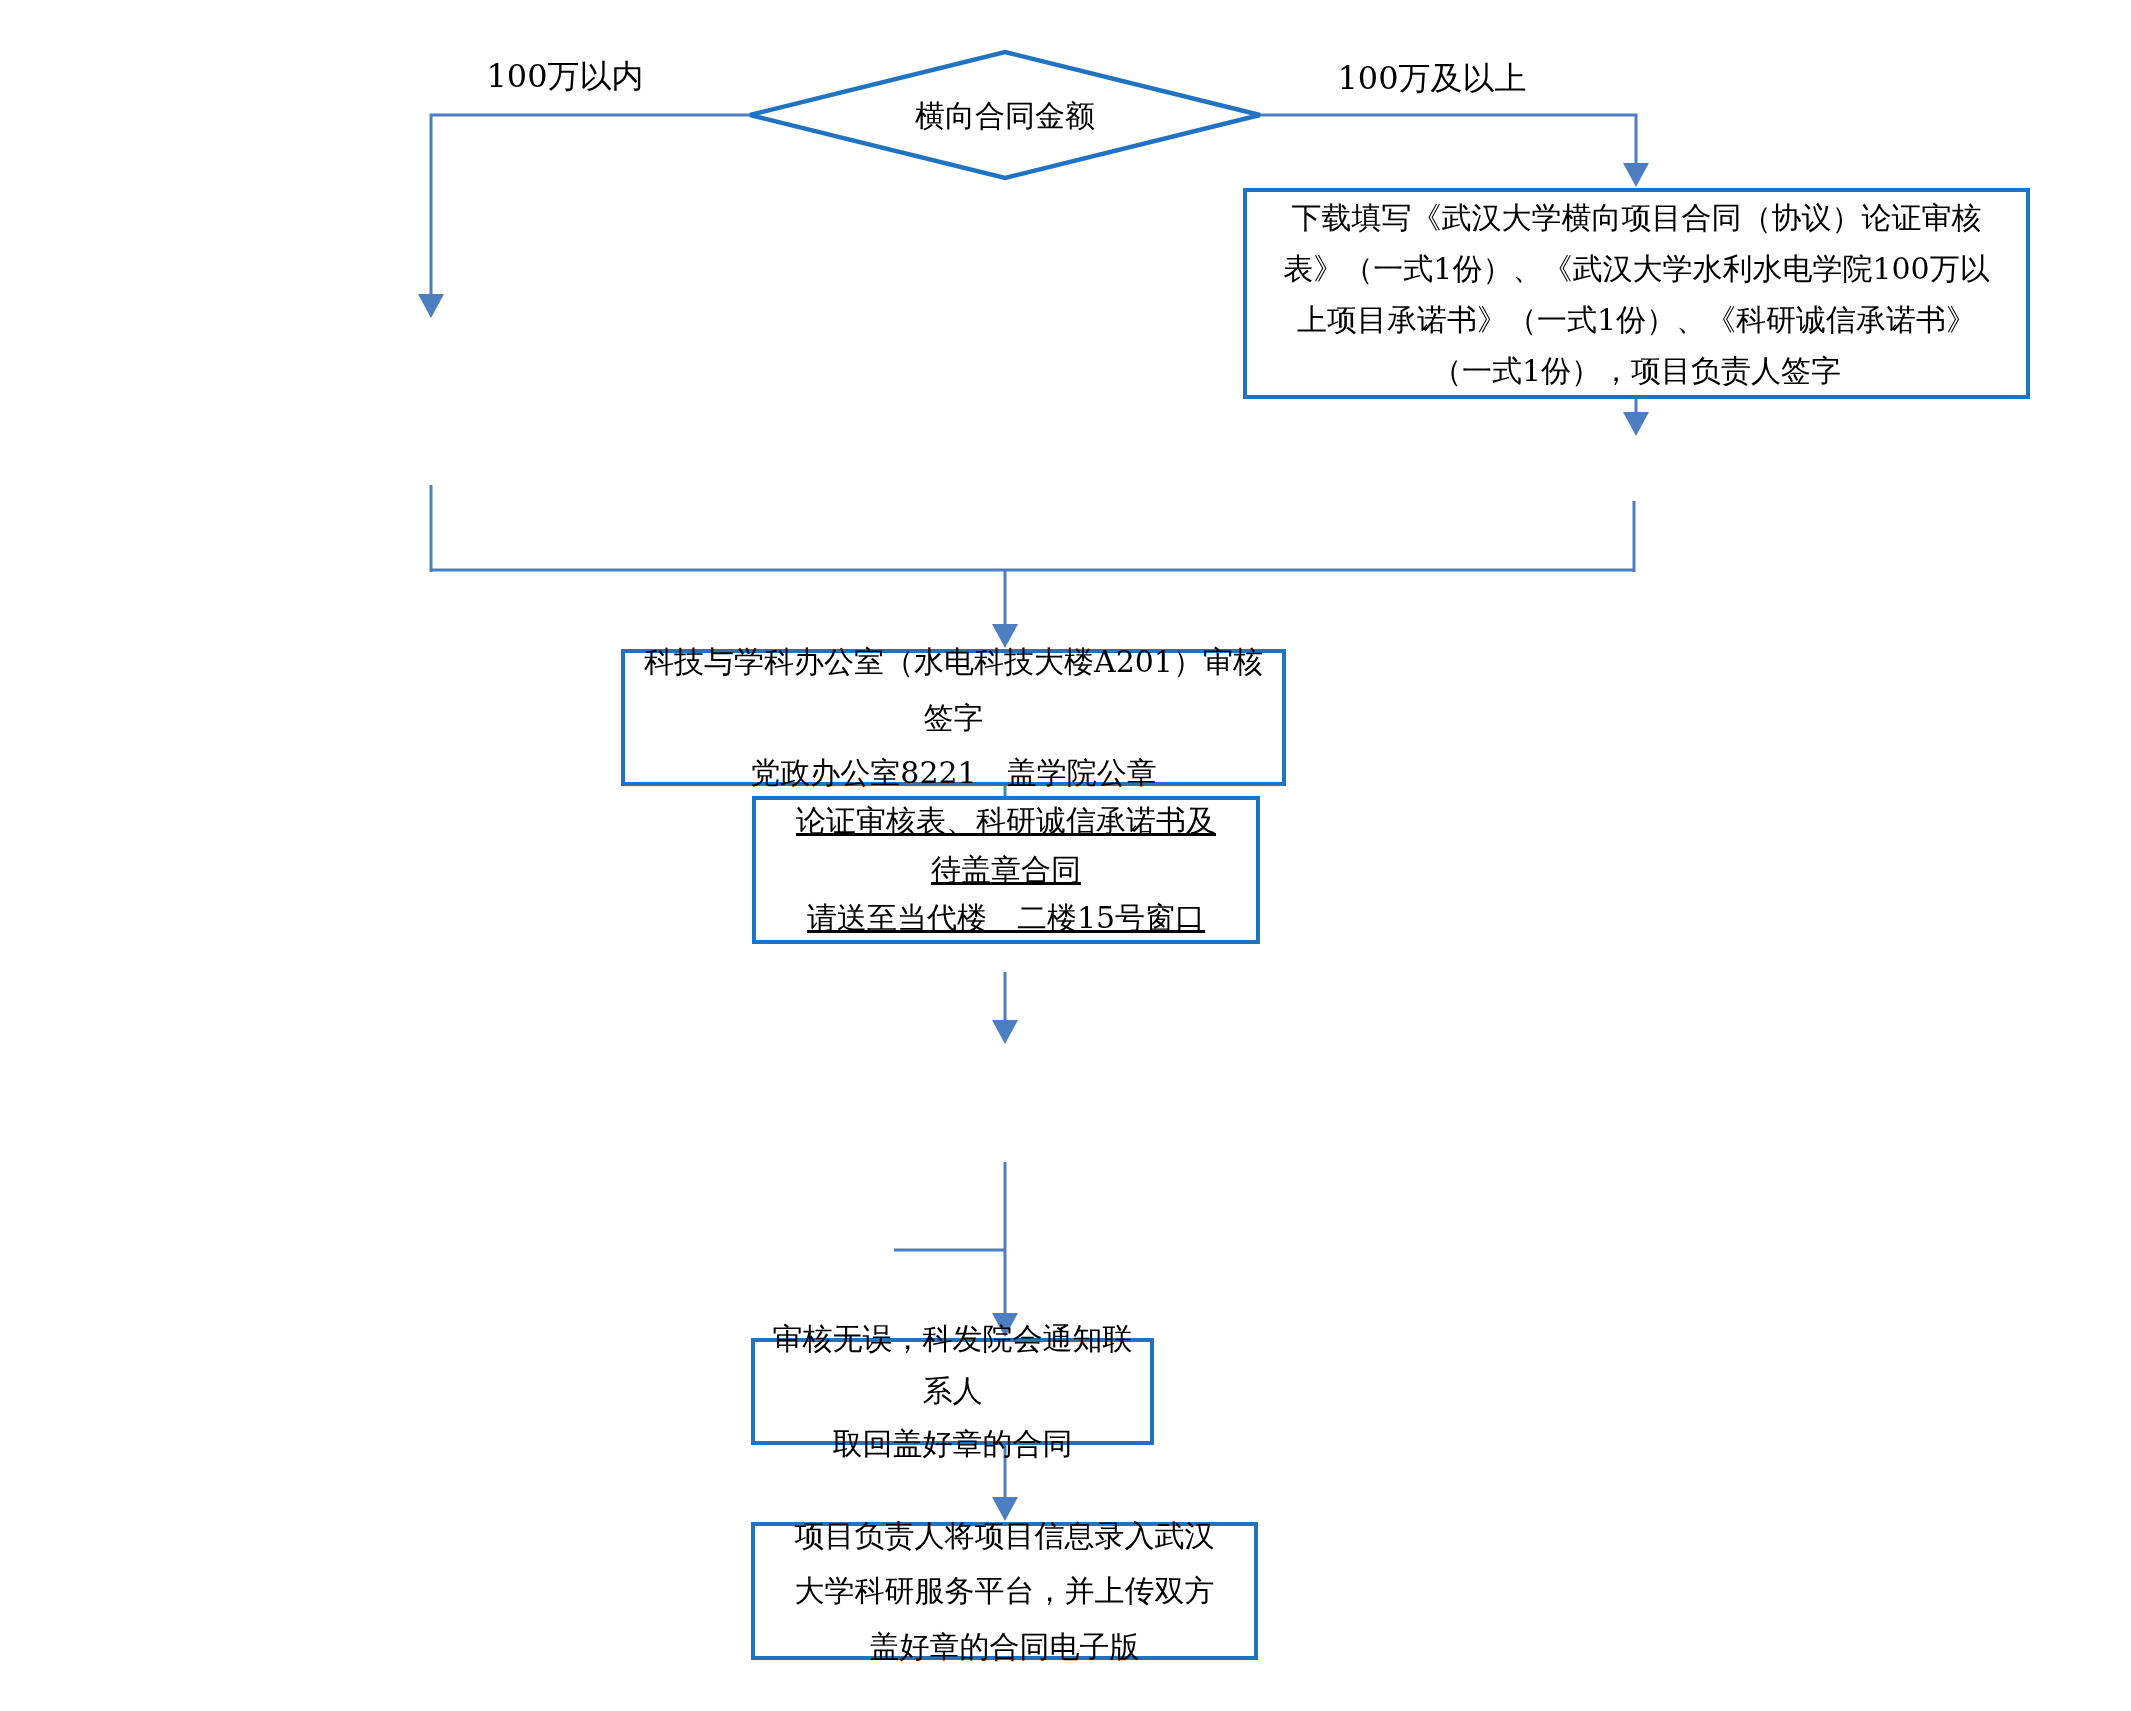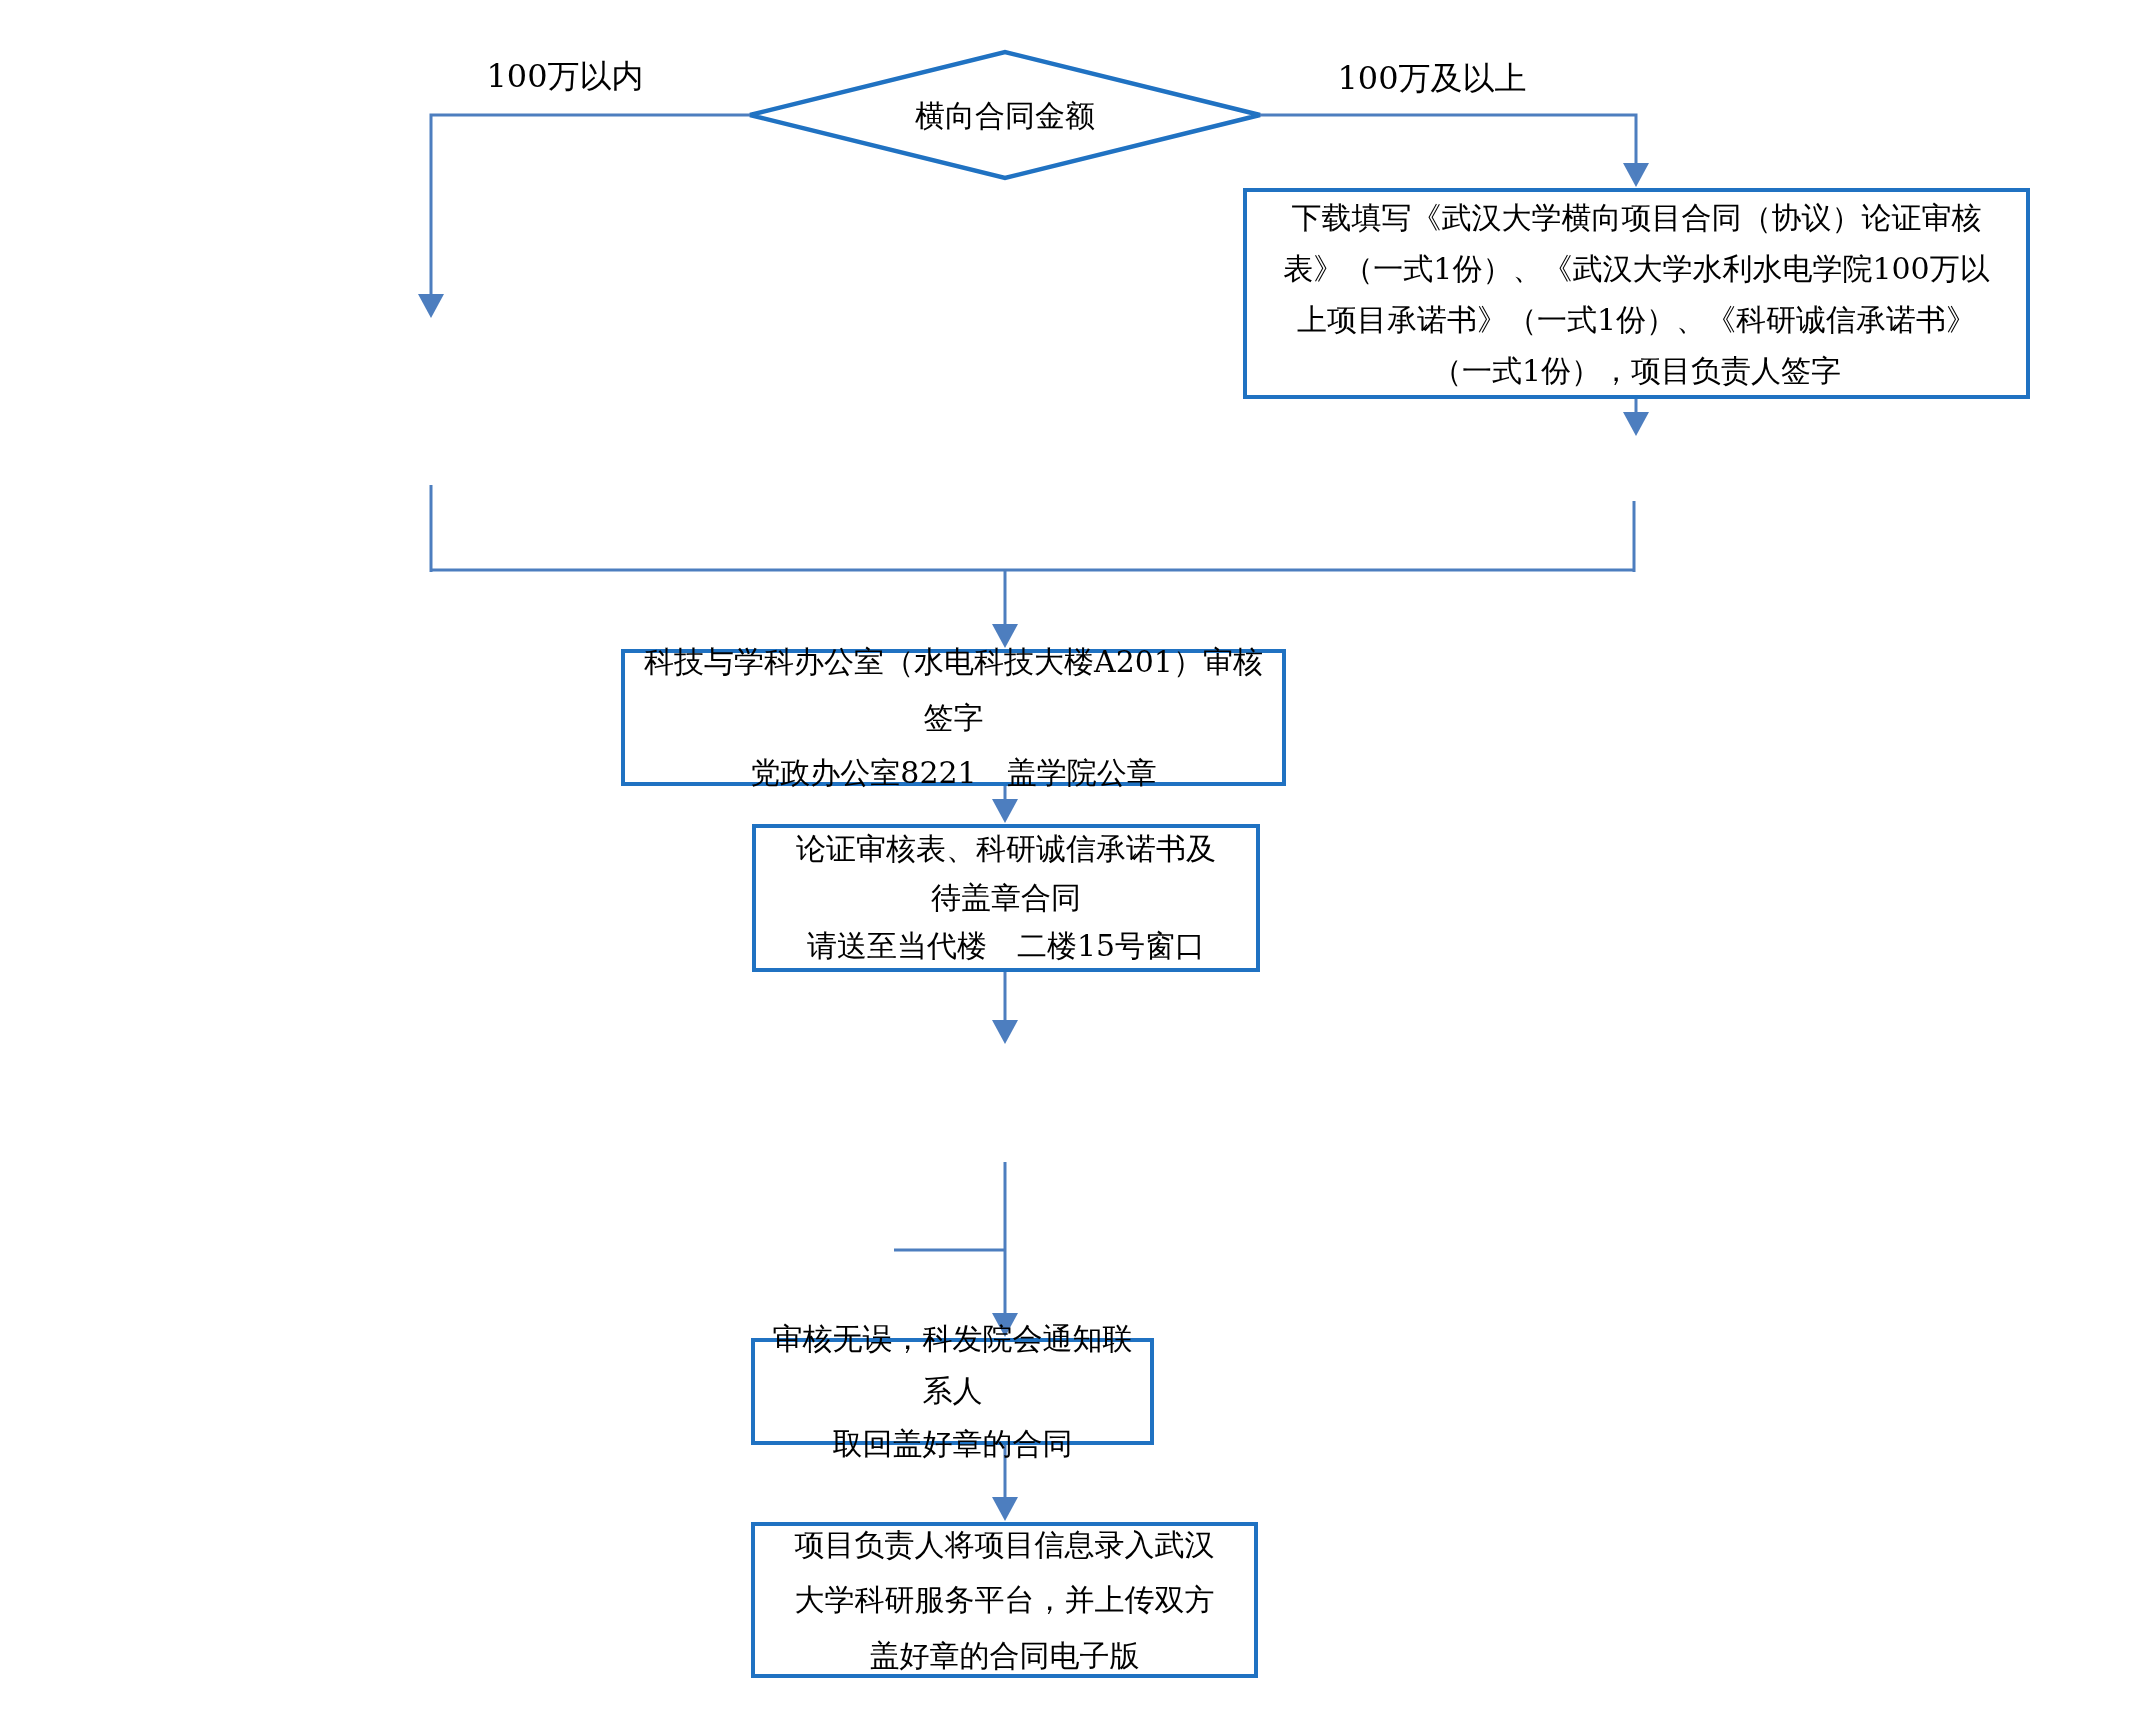--- a/index.html
+++ b/index.html
@@ -39,25 +39,25 @@
     position:absolute;
     font-size:32px;
     text-align:center;
     white-space:nowrap;
   }
   
   #n-left-download   {left:93px;  top:319px; width:677px; height:166px; line-height:1.83;}
   #n-right-download  {left:1243px;top:188px; width:787px; height:211px; line-height:1.70;}
   #n-promise-sign    {left:1400px;top:437px; width:458px; height:64px;  line-height:1.2;}
   #n-office-review   {left:621px; top:649px; width:665px; height:137px; line-height:1.85;}
-  #n-send-window     {left:752px; top:824px; width:508px; height:148px; line-height:1.62;}
+  #n-send-window     {left:752px; top:796px; width:508px; height:148px; line-height:1.62;text-decoration:underline;}
   #n-kfy-review      {left:738px; top:1045px;width:532px; height:117px; line-height:1.8;}
   #n-review-note     {left:367px; top:1192px;width:527px; height:116px; line-height:1.85;}
   #n-pickup          {left:751px; top:1338px;width:403px; height:107px; line-height:1.75;}
-  #n-platform        {left:751px; top:1522px;width:507px; height:156px; line-height:1.85;}
+  #n-platform        {left:751px; top:1522px;width:507px; height:138px; line-height:1.85;}
   #decision-label    {left:880px; top:96px;  width:250px; font-size:30px;}
   #label-under-1m    {left:415px; top:55px;  width:300px;}
   #label-over-1m     {left:1282px;top:57px;  width:300px;}
   svg line, svg polyline{stroke:var(--connector);stroke-width:3;fill:none;}
   svg path.arrow{fill:var(--connector);stroke:none;}
   svg polygon.diamond{fill:var(--bg);stroke:var(--border);stroke-width:4.5;}
 </style>
 </head>
 <body>
 

